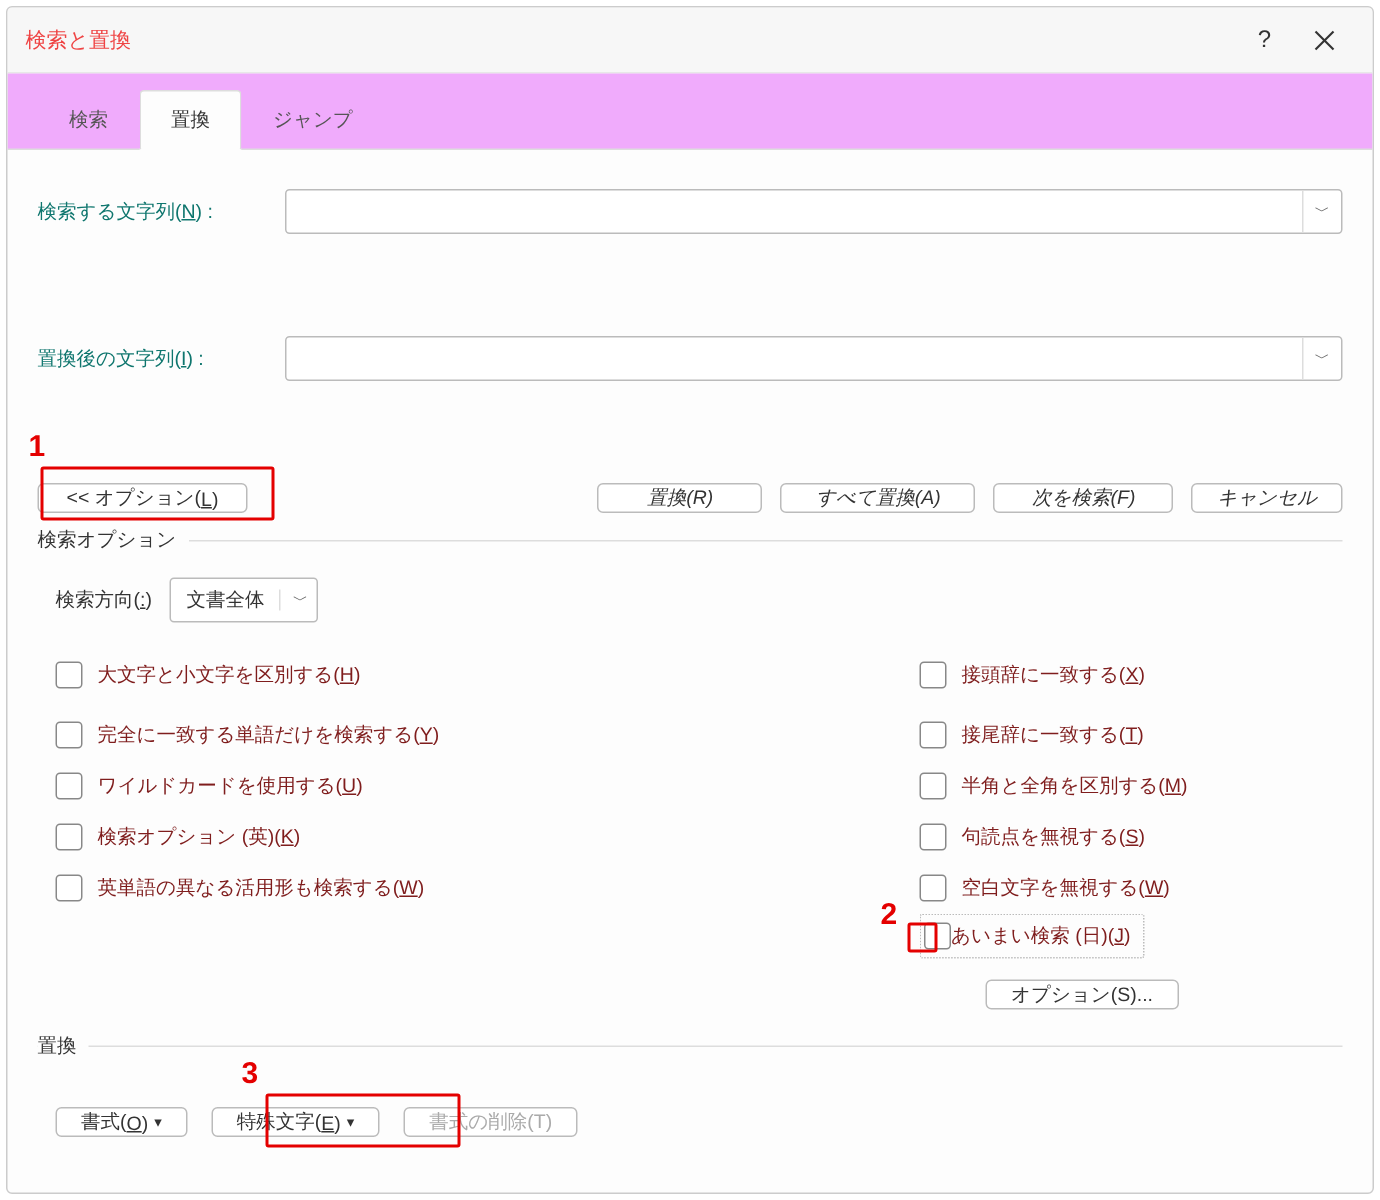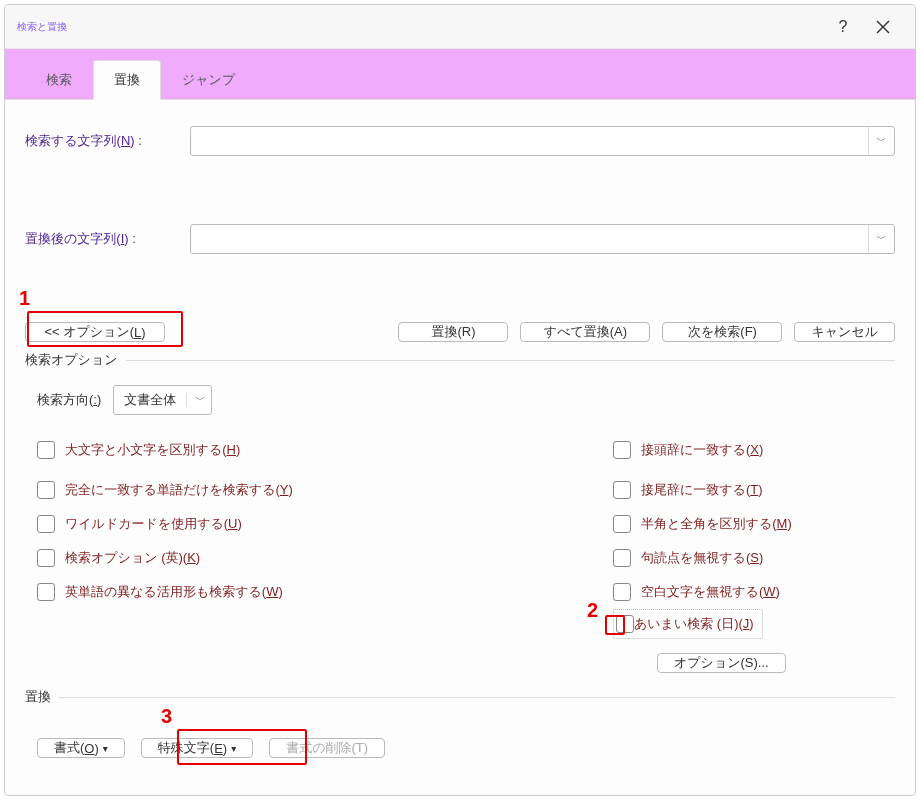--- a/index.html
+++ b/index.html
@@ -26,22 +26,22 @@
   .titlebar {
     height: 44px;
     background: #f7f7f7;
     border-bottom: 1px solid #e8e8e8;
     display: flex;
     align-items: center;
     padding: 0 12px;
   }
   .titlebar .title {
     flex: 1;
-    font-size: 10px;
-    color: #8b5cf6;
+    font-size: 14px;
+    color: #ef4444;
   }
   .titlebar .help, .titlebar .close {
     width: 40px;
     height: 40px;
     display: flex;
     align-items: center;
     justify-content: center;
     font-size: 16px;
     color: #333;
     cursor: pointer;
@@ -74,21 +74,21 @@
     padding: 20px 20px 0 20px;
   }
   .field-row {
     display: flex;
     align-items: center;
     margin-bottom: 8px;
   }
   .field-row.first { margin-top: 6px; }
   .field-label {
     width: 165px;
-    color: #4c1d95;
+    color: #0f766e;
   }
   .combo {
     flex: 1;
     display: flex;
     border: 1px solid #bbb;
     border-radius: 3px;
     height: 30px;
     background: #fff;
   }
   .combo input {
@@ -129,20 +129,21 @@
     cursor: pointer;
     font-size: 13px;
   }
   .btn.disabled { color: #aaa; cursor: default; }
   .btn .caret { margin-left: 4px; font-size: 10px; }
   .button-row .left { }
   .button-row .right {
     margin-left: auto;
     display: flex;
     gap: 12px;
+    font-style: italic;
   }
   .section-title {
     color: #333;
     margin: 6px 0 10px 0;
     border-top: 1px solid #ddd;
     padding-top: 0;
     position: relative;
   }
   .section-title span {
     position: relative;

